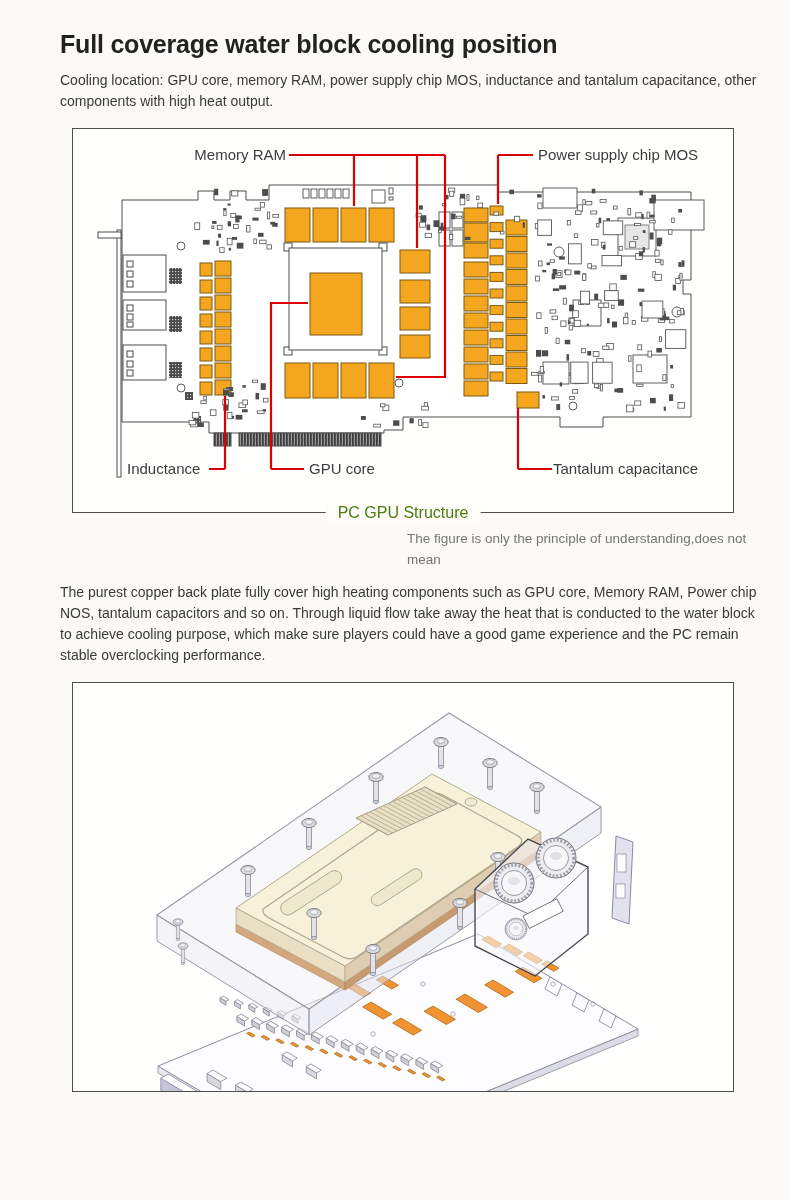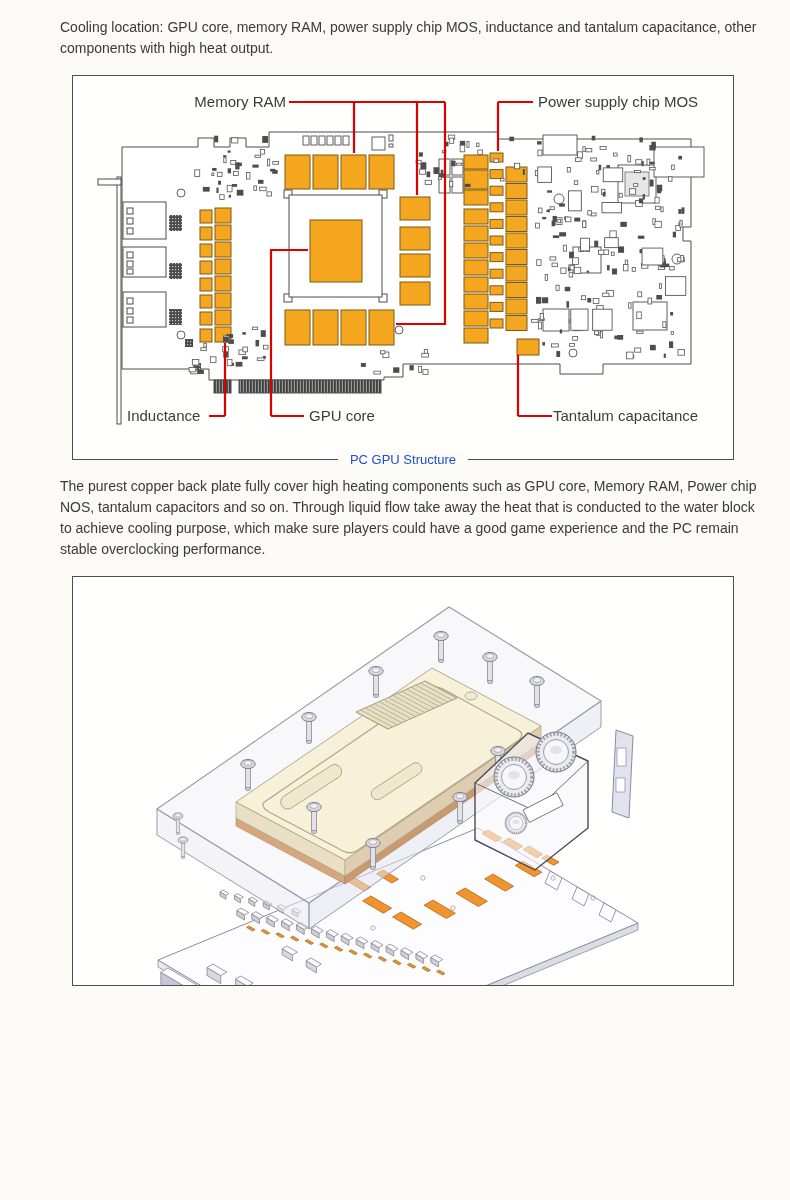--- a/index.html
+++ b/index.html
@@ -21,33 +21,34 @@
   .figure{
     position:relative;margin-top:16px;margin-left:12px;
     width:660px;background:#fffffe;border:1px solid #4d4d4d;
   }
   .figure.f1{height:383px;}
   .figure.f2{height:408px;}
   .figure svg{display:block;width:100%;height:100%;}
   .figure-caption{
     position:absolute;left:50%;bottom:0;transform:translate(-50%,54%);
     background:#fdfcf8;padding:0 12px;white-space:nowrap;
-    font-size:13px;color:#1d4ed8;
+    font-size:16px;color:#4d7c0f;
   }
   .fig-note{
     margin:16px 0 0 347px;width:372px;
     font-size:13.5px;line-height:1.55;color:#757575;
   }
   text{font-family:"Liberation Sans","DejaVu Sans",sans-serif;}
 </style>
 </head>
 <body>
 
 <div class="page">
 
+  <h1>Full coverage water block cooling position</h1>
   <p class="lead">Cooling location: GPU core, memory RAM, power supply chip MOS, inductance and tantalum capacitance, other components with high heat output.</p>
 
   <div class="figure f1">
     <svg viewBox="0 0 660 381">
       <defs>
         <pattern id="hatch" width="3" height="3" patternUnits="userSpaceOnUse">
           <rect width="3" height="3" fill="#4a4a4a"></rect>
             <rect width="1.2" height="1.2" fill="#cfcfcf"></rect>
         </pattern>
         <pattern id="fingers" width="3" height="13" patternUnits="userSpaceOnUse">
@@ -478,20 +479,21 @@
         <text x="465" y="30">Power supply chip MOS</text>
         <text x="54" y="344">Inductance</text>
         <text x="236" y="344">GPU core</text>
         <text x="480" y="344">Tantalum capacitance</text>
       </g>
     </svg>
     <div class="figure-caption">PC GPU Structure</div>
   </div>
 
   <div class="fig-note">
+    <div>The figure is only the principle of understanding,does not mean</div>
   </div>
 
   <p class="lead">The purest copper back plate fully cover high heating components such as GPU core, Memory RAM, Power chip NOS, tantalum capacitors and so on. Through liquid flow take away the heat that is conducted to the water block to achieve cooling purpose, which make sure players could have a good game experience and the PC remain stable overclocking performance.</p>
 
   <div class="figure f2">
     <svg viewBox="0 0 660 406">
       <defs>
         <g id="screw">
           <rect x="-2.5" y="2" width="5" height="22" fill="#e2e2e8" stroke="#8a8a96" stroke-width="0.8"></rect>
           <ellipse cx="0" cy="25" rx="2.6" ry="1.6" fill="#cfcfd8" stroke="#8a8a96" stroke-width="0.7"></ellipse>

